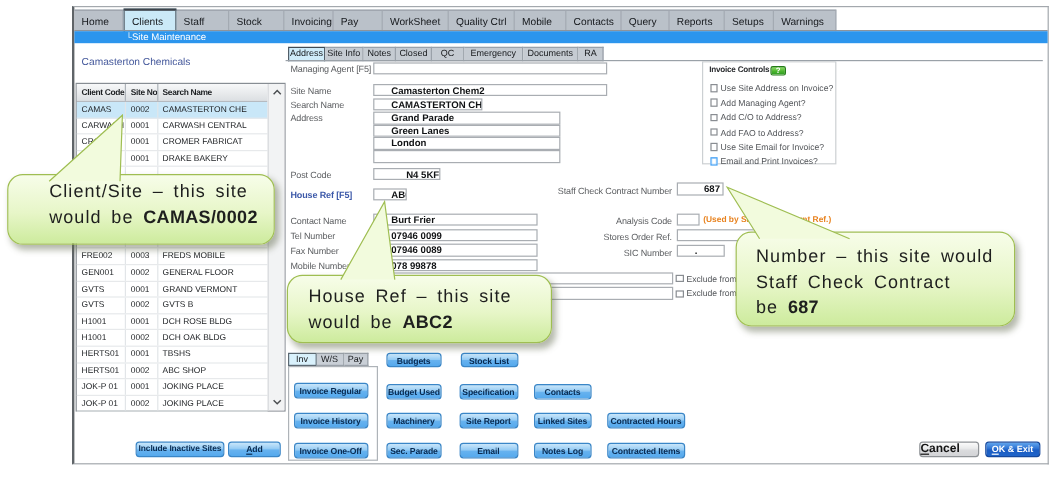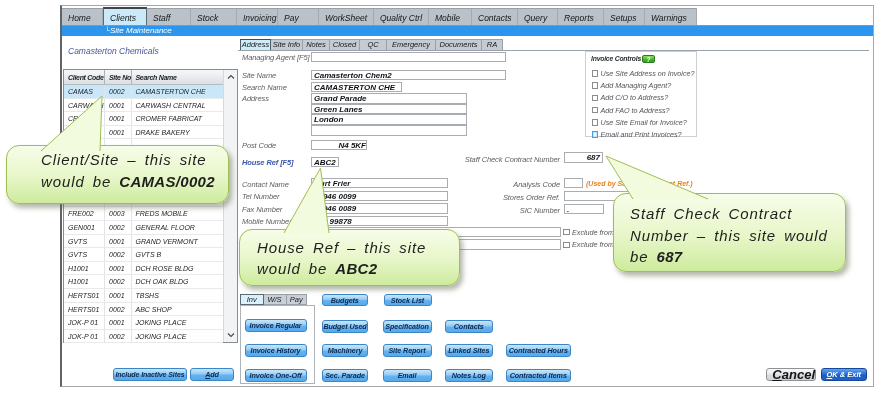--- a/index.html
+++ b/index.html
@@ -1,18 +1,18 @@
 <!DOCTYPE html>
 <html><head>
 <meta charset="utf-8">
 <style>
   * { margin:0; padding:0; box-sizing:border-box; }
   html,body { background:#ffffff; }
   body { font-family:"Liberation Sans", sans-serif; }
-  .stage { position:relative; width:882px; height:401px; overflow:hidden; background:#fff;font-style:italic; }
+  .stage { position:relative; width:882px; height:401px; overflow:hidden; background:#fff; }
   .abs { position:absolute; }
 
   
   .window { left:60px; top:5px; width:814px; height:382px; background:#fff;
             border:1px solid #a3a8ad; border-left:2px solid #5f6468; }
 
   
   .tabstrip { left:62px; top:8px; height:18px; display:flex; background:#bac1c9;
               border-top:1px solid #99a0a8; }
   .tabstrip-underline { left:62px; top:25px; width:811px; height:1px; background:#8d949c; }
@@ -58,21 +58,21 @@
   .stab:first-child { border-left:1px solid #9aa1a9; }
   .stab.active { background:#cfecfa; border:1px solid #525e68; border-top:1px solid #434a51; }
   .s0{width:31px}.s1{width:32px}.s2{width:27px}.s3{width:30px}.s4{width:27px}.s5{width:49px}.s6{width:46px}.s7{width:21px}
   .subtab-line { left:238px; top:50px; width:631px; height:1px; background:#9aa1a8; }
 
   
   .flabel { font-size:7.5px; letter-spacing:-0.1px; color:#5e6063; white-space:nowrap; }
   .flabel.blue { color:#3a57a8; font-weight:700; }
   .flabel.right { text-align:right; width:140px; }
   .finput { background:#fff; border:1px solid #a9adb2; height:10.5px; font-size:8px; font-weight:600;
-            color:#101214; padding-left:2px; line-height:9px; white-space:nowrap; overflow:hidden; }
+            color:#101214; padding-left:14px; line-height:9px; white-space:nowrap; overflow:hidden; }
   .finput.num { text-align:right; padding-right:2px; }
   .orange-note { font-size:7px; font-weight:700; color:#e8821e; white-space:nowrap; }
 
   
   .cb { width:6.5px; height:6.5px; border:1px solid #898d92; background:#fff; display:inline-block; }
   .cbrow { display:flex; align-items:center; gap:2.5px; font-size:7.2px; color:#53565a; white-space:nowrap; }
   .cb.focus { border:1px solid #3f9ff5; box-shadow:0 0 0 0.5px #9fd0f8 inset; }
 
   
   .groupbox { left:585px; top:51px; width:112px; height:86px; border:1px solid #ccd0d3; background:#fff; }
@@ -87,23 +87,23 @@
   .minitabs { left:240px; top:294px; height:10.5px; display:flex; }
   .mtab { height:100%; display:flex; align-items:center; justify-content:center; background:#c9cfd6;
           border:1px solid #9aa1a9; border-left:none; font-size:7.5px; color:#17191c; }
   .mtab:first-child { border-left:1px solid #9aa1a9; }
   .mtab.active { background:#d9f1fc; border:1px solid #5d6973; }
   .m0{width:23.5px}.m1{width:23px}.m2{width:20.5px}
   .minipanel { left:240px; top:304.5px; width:74.5px; height:79.5px; background:#fff;
                border:1px solid #aeb3b8; }
 
   
-  .btn-gray { display:flex; align-items:center; justify-content:flex-end;
+  .btn-gray { display:flex; align-items:center; justify-content:flex-start;
               background:linear-gradient(180deg,#fbfbfb 0%,#e8e9ea 45%,#dadbdd 55%,#d3d4d7 100%);
-              border:1px solid #8f9397; border-radius:3px; color:#141414; font-weight:700; font-size:13px; }
+              border:1px solid #8f9397; border-radius:3px; color:#141414; font-weight:700; font-size:10px; }
   .btn-navy { display:flex; align-items:center; justify-content:center;
               background:linear-gradient(180deg,#60a4ec 0%,#2d72d3 45%,#1a5cc2 55%,#1f64c9 100%);
               border:1px solid #15489d; border-radius:3px; color:#ffffff; font-weight:700; font-size:7.5px; }
   .btn-gray .bl, .btn-navy .bl { display:block; }
   .btn-gray .bl.ul::first-letter, .btn-navy .bl.ul::first-letter { text-decoration:underline; }
 
   
   .balloon { border:1px solid #9fbe52; border-radius:13px;
              background:linear-gradient(180deg,#f7fde9 0%,#e7f6c8 55%,#cdeb9d 100%);
              box-shadow:3px 4px 5px rgba(90,100,70,0.45); z-index:40;
@@ -440,21 +440,21 @@
 
   <div class="abs balloon" style="left:239px; top:229px; width:221px; height:57px; padding:6.5px 0 0 17px;">
     <div>House Ref – this site</div>
     <div><span>would be </span><b>ABC2</b></div>
   </div>
   <svg class="abs tail" style="left:282px; top:163px;" width="56" height="72" viewBox="0 0 56 72">
     <path d="M 2 70 L 38.5 5 L 47 70" fill="#f2fbdd" stroke="#9fbe52" stroke-width="1"></path>
   </svg>
 
   <div class="abs balloon" style="left:613px; top:193px; width:233px; height:79px; padding:9px 0 0 16px;">
+    <div>Number – this site would</div>
     <div>Staff Check Contract</div>
-    <div>Number – this site would</div>
     <div><span>be </span><b>687</b></div>
   </div>
   <svg class="abs tail" style="left:600px; top:150px;" width="114" height="53" viewBox="0 0 114 53">
     <path d="M 33 49 L 6 6 L 108 49" fill="#f2fbdd" stroke="#9fbe52" stroke-width="1"></path>
   </svg>
 
 </div>
 
 </body></html>

